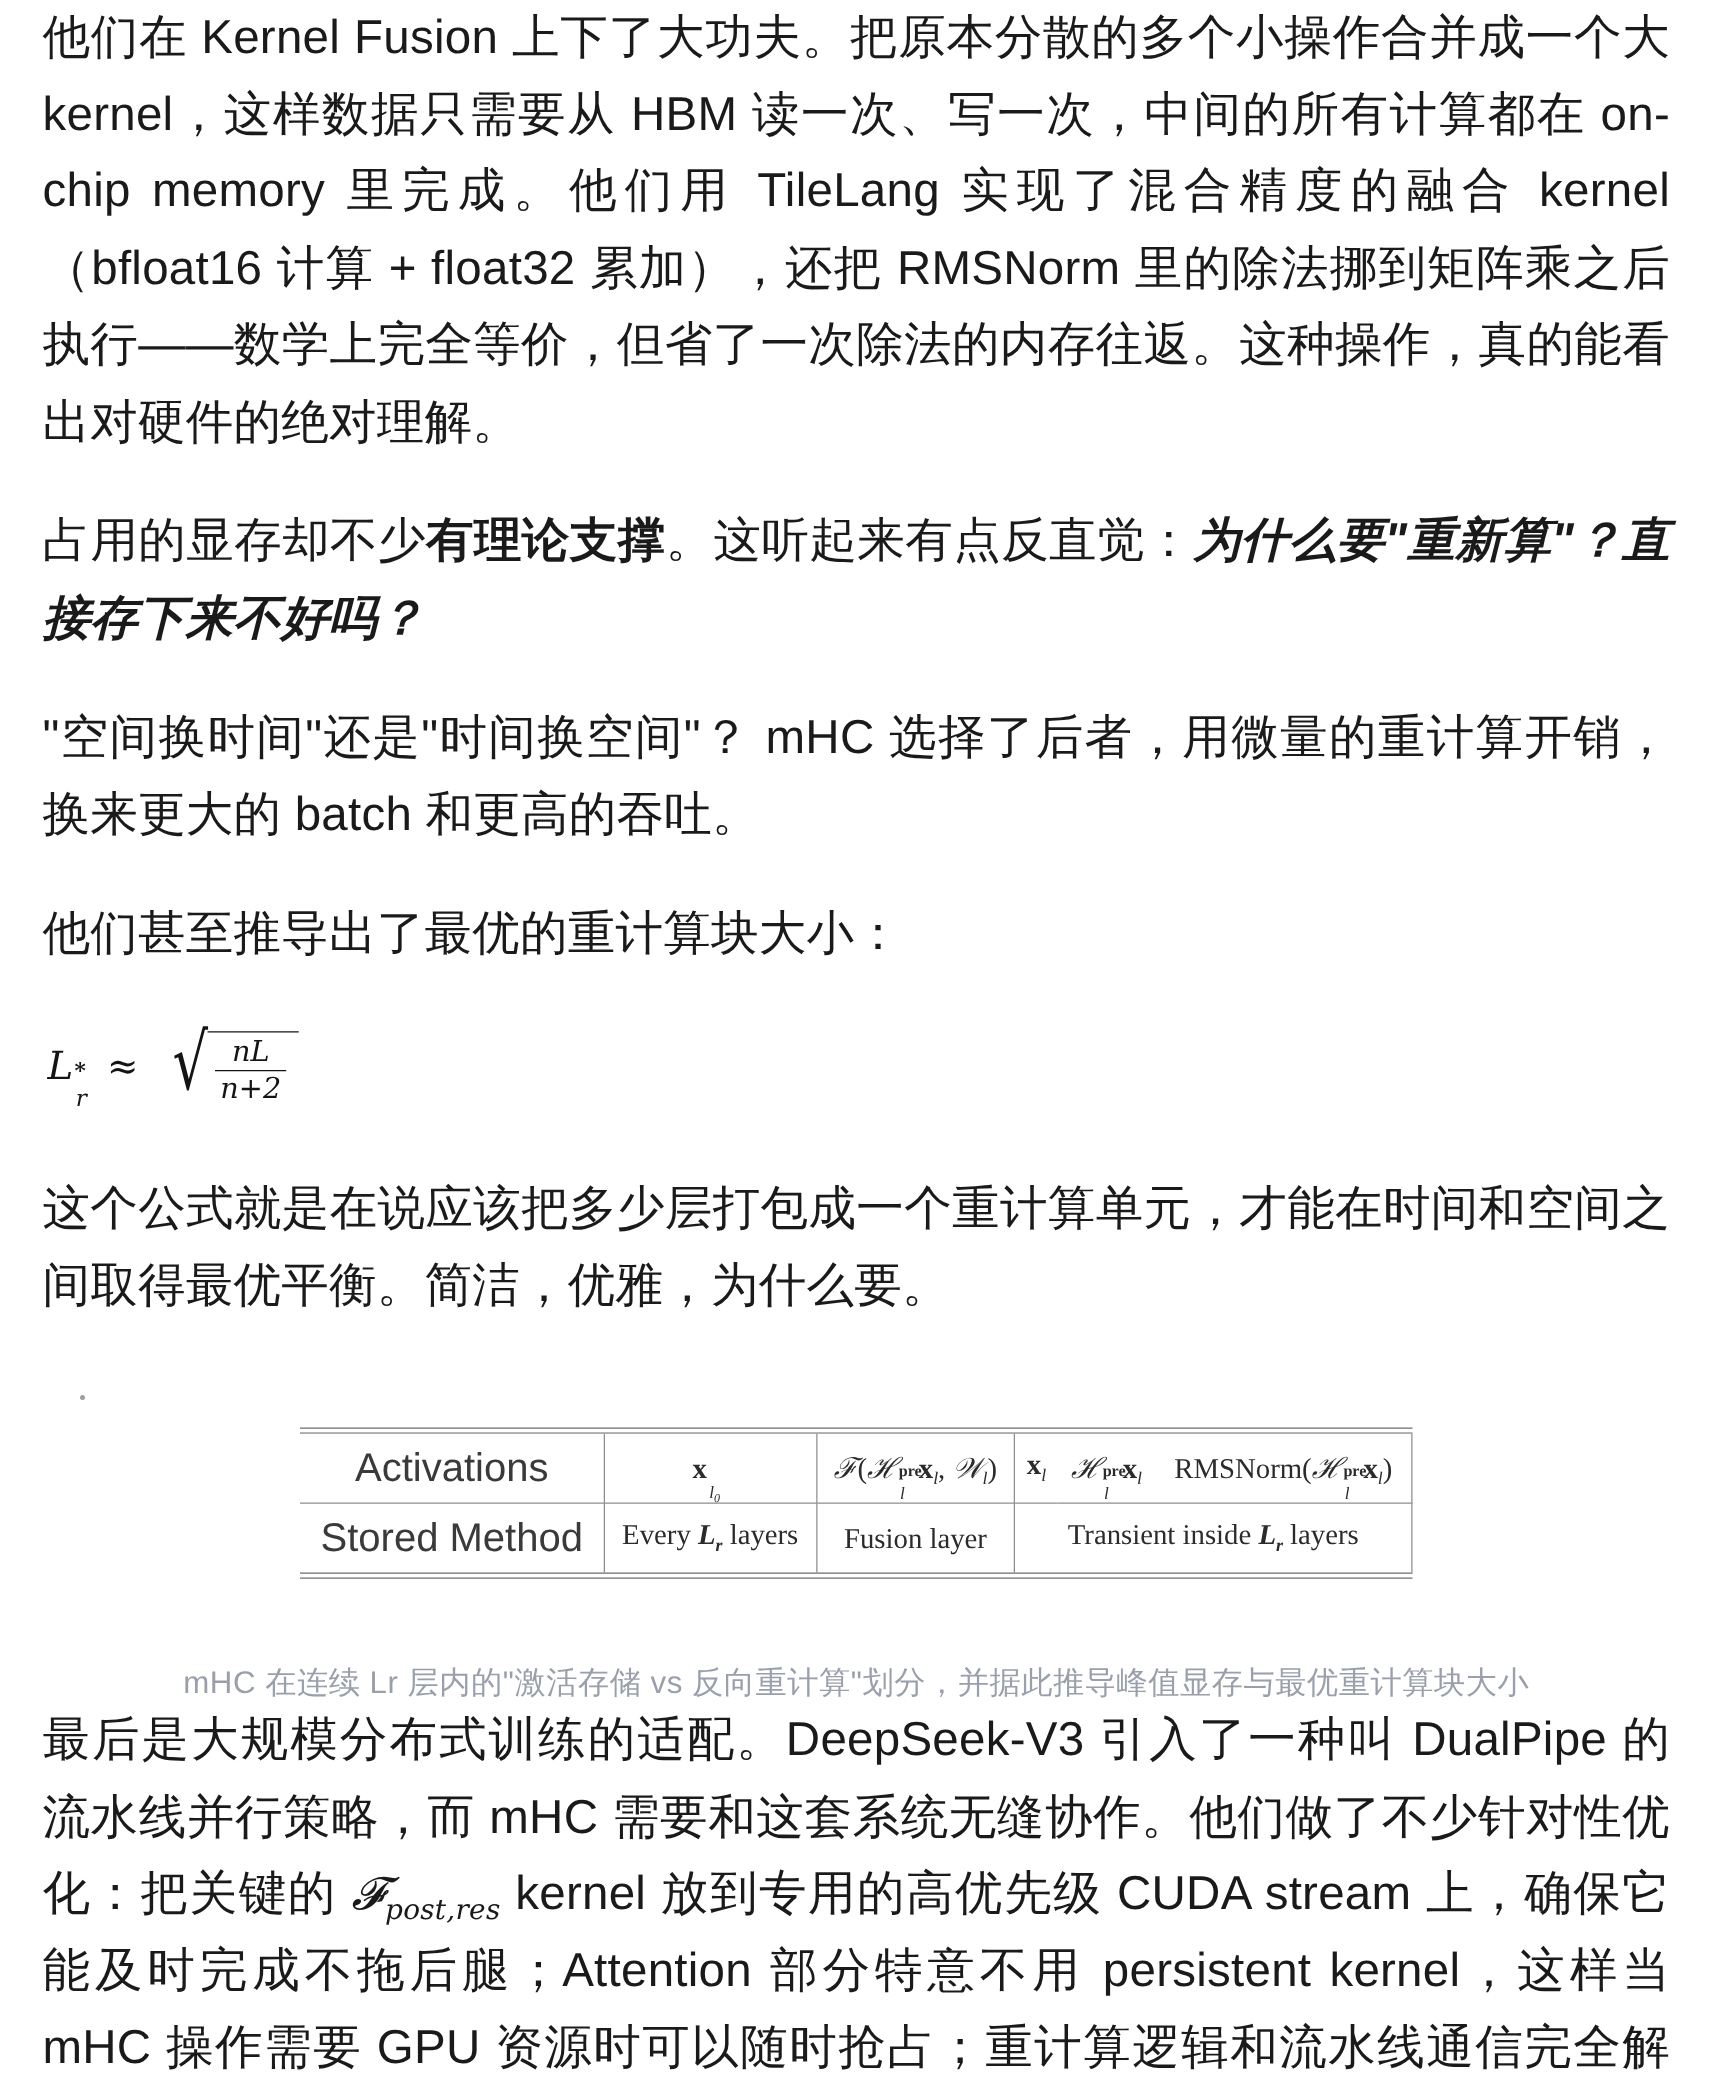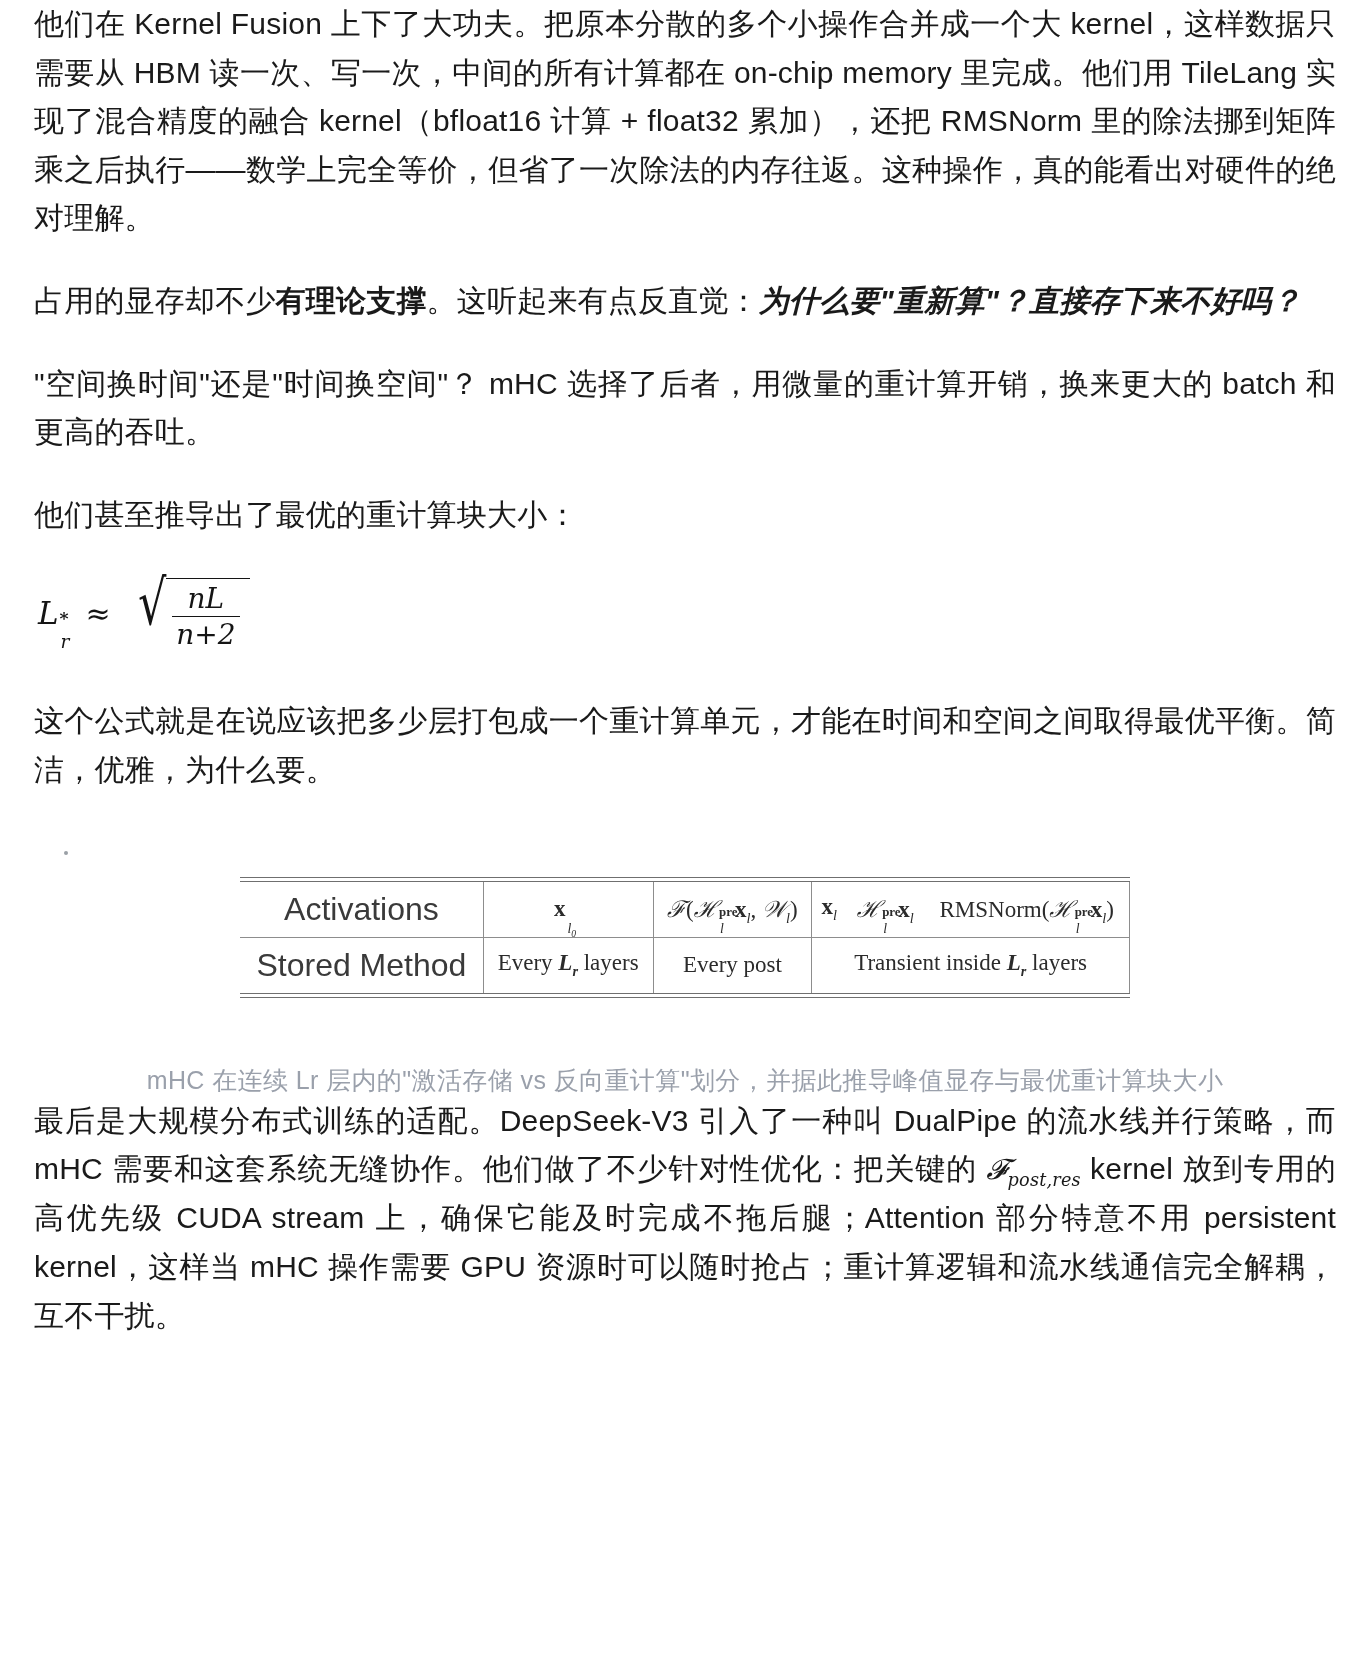--- a/index.html
+++ b/index.html
@@ -14,21 +14,21 @@
     color: #1a1a1a;
     -webkit-font-smoothing: antialiased;
   }
   .page {
     position: relative;
     width: 1370px;
     box-sizing: border-box;
     padding: 0 34px;
   }
   p.para {
-    font-size: 30px;
+    font-size: 38px;
     line-height: 1.62;
     margin: 0 0 34px 0;
     letter-spacing: 0.2px;
     text-align: justify;
     color: #1a1a1a;
   }
   p.para.tight { margin-bottom: 30px; }
   strong { font-weight: 700; }
   em.q {
     font-style: italic;
@@ -68,21 +68,21 @@
   }
   .sqrt .radicand {
     border-top: 1.6px solid #141414;
     padding: 3px 10px 0 6px;
     display: flex;
     flex-direction: column;
     align-items: center;
     justify-content: center;
     margin-top: 2px;
   }
-  .frac { display: flex; flex-direction: column; align-items: center; font-size: 28px; }
+  .frac { display: flex; flex-direction: column; align-items: center; font-size: 23px; }
   .frac .num { padding: 0 4px 1px 4px; }
   .frac .den { border-top: 1.5px solid #141414; padding: 1px 4px 0 4px; text-align: center; }
 
   
   .figure {
     margin: 56px 0 0 0;
     position: relative;
   }
   .dot-mark {
     width: 4px; height: 4px;
@@ -208,21 +208,21 @@
           <td class="label nb-l">Activations</td>
           <td><span class="mserif bf">x</span><span class="subsup"><span class="s-sub"><span class="it">l</span><sub style="font-size:0.7em">0</sub></span></span><span class="pad-sub"></span></td>
           <td><span class="scr">ℱ</span>(<span class="scr">ℋ</span><span class="subsup"><span class="s-sup">pre</span><span class="s-sub">l</span></span><span class="pad-sub"></span><span class="mserif bf">x</span><sub class="tiny">l</sub>, <span class="scr">𝒲</span><sub class="tiny">l</sub>)</td>
           <td class="nb-r"><span class="mserif bf">x</span><sub class="tiny">l</sub></td>
           <td class="nb-l nb-r"><span class="scr">ℋ</span><span class="subsup"><span class="s-sup">pre</span><span class="s-sub">l</span></span><span class="pad-sub"></span><span class="mserif bf">x</span><sub class="tiny">l</sub></td>
           <td class="nb-l">RMSNorm(<span class="scr">ℋ</span><span class="subsup"><span class="s-sup">pre</span><span class="s-sub">l</span></span><span class="pad-sub"></span><span class="mserif bf">x</span><sub class="tiny">l</sub>)</td>
         </tr>
         <tr>
           <td class="label nb-l">Stored Method</td>
           <td>Every <span class="bf it">L</span><sub class="tiny bf">r</sub> layers</td>
-          <td>Every post</td>
+          <td>Fusion layer</td>
           <td colspan="3">Transient inside <span class="bf it">L</span><sub class="tiny bf">r</sub> layers</td>
         </tr>
       </tbody>
         </table>
       <div class="rule-bottom"></div>
     </div>
 
     <div class="caption">mHC 在连续 Lr 层内的"激活存储 vs 反向重计算"划分，并据此推导峰值显存与最优重计算块大小</div>
   </div>
 

